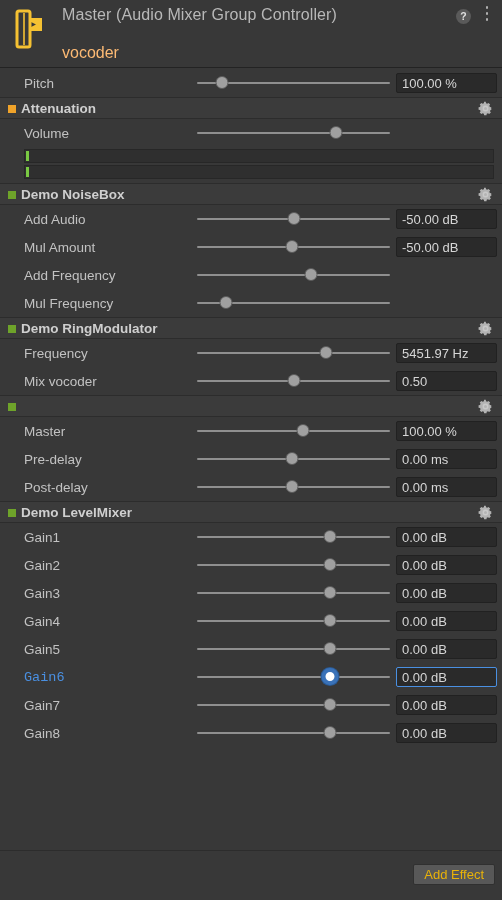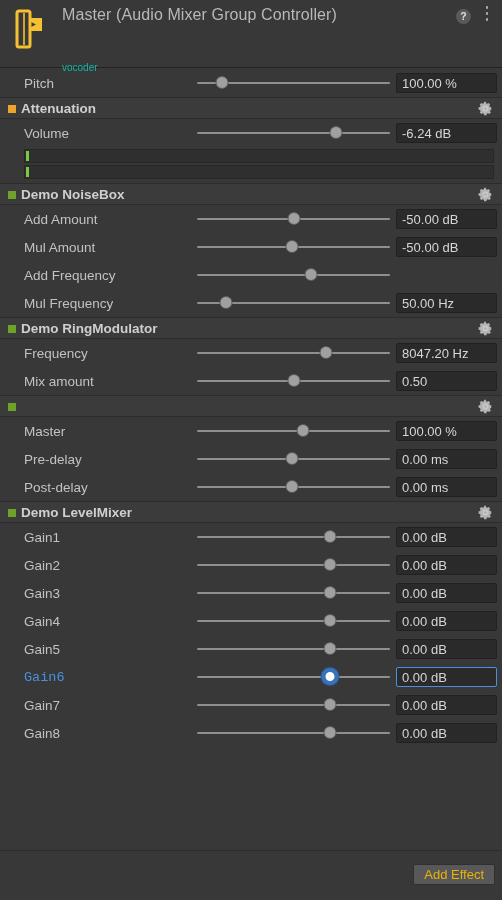--- a/index.html
+++ b/index.html
@@ -20,22 +20,22 @@
   }
   .hdr-icon{
     position:absolute;left:14px;top:9px;width:34px;height:40px;
   }
   .hdr-title{
     position:absolute;left:62px;top:6px;
     font-size:16px;color:#b8b8b8;letter-spacing:0.1px;
     white-space:nowrap;
   }
   .hdr-sub{
-    position:absolute;left:62px;top:62px;
-    font-size:10px;color:#14b8a6;white-space:nowrap;
+    position:absolute;left:62px;top:44px;
+    font-size:16px;color:#fdba74;white-space:nowrap;
   }
   .hdr-help{
     position:absolute;right:30px;top:8px;width:17px;height:17px;cursor:pointer;
   }
   .hdr-menu{
     position:absolute;right:8px;top:6px;width:14px;height:20px;cursor:pointer;
   }
   .hdr-menu i{
     display:block;width:2.5px;height:2.5px;border-radius:50%;
     background:#b0b0b0;margin:0 auto 3.5px auto;
@@ -168,41 +168,40 @@
             <path fill="#c9c9c9" d="M13.3 8.7l-.02-2.4-1.5-.25a4.6 4.6 0 00-.5-1.2l.88-1.24-1.7-1.7-1.24.88a4.6 4.6 0 00-1.2-.5L7.77 .8H6.1l-.25 1.5a4.6 4.6 0 00-1.2.5L3.4 1.92l-1.7 1.7.88 1.24a4.6 4.6 0 00-.5 1.2l-1.5.25v2.4l1.5.25c.12.42.29.82.5 1.2l-.88 1.24 1.7 1.7 1.24-.88c.38.21.78.38 1.2.5l.25 1.5h2.4l.25-1.5c.42-.12.82-.29 1.2-.5l1.24.88 1.7-1.7-.88-1.24c.21-.38.38-.78.5-1.2l1.5-.25z" opacity="0.85"></path>
           </svg></span>
       </div>
       <div class="sect-body">
         <div class="prop-row">
           <span class="prop-label">Volume</span>
           <span class="slider">
             <span class="track"></span>
             <span class="knob" style="left:72%"></span>
           </span>
-          <span class="valfield">-6.24 dB</span>
         </div>
         <div class="meter">
           <span class="fill"></span>
         </div>
         <div class="meter">
           <span class="fill"></span>
         </div>
         <div class="meter-pad"></div>
       </div>
       <div class="sect-hdr">
         <span class="sect-swatch" style="background:#6ea32a"></span>
         <span class="sect-name">Demo NoiseBox</span>
         <span class="sect-gear"><svg width="15" height="15" viewBox="0 0 15 15">
             <path fill="#c9c9c9" d="M7.5 4.6a2.9 2.9 0 100 5.8 2.9 2.9 0 000-5.8zm0 4.4a1.5 1.5 0 110-3 1.5 1.5 0 010 3z"></path>
             <path fill="#c9c9c9" d="M13.3 8.7l-.02-2.4-1.5-.25a4.6 4.6 0 00-.5-1.2l.88-1.24-1.7-1.7-1.24.88a4.6 4.6 0 00-1.2-.5L7.77 .8H6.1l-.25 1.5a4.6 4.6 0 00-1.2.5L3.4 1.92l-1.7 1.7.88 1.24a4.6 4.6 0 00-.5 1.2l-1.5.25v2.4l1.5.25c.12.42.29.82.5 1.2l-.88 1.24 1.7 1.7 1.24-.88c.38.21.78.38 1.2.5l.25 1.5h2.4l.25-1.5c.42-.12.82-.29 1.2-.5l1.24.88 1.7-1.7-.88-1.24c.21-.38.38-.78.5-1.2l1.5-.25z" opacity="0.85"></path>
           </svg></span>
       </div>
       <div class="sect-body">
         <div class="prop-row">
-          <span class="prop-label">Add Amount</span>
+          <span class="prop-label">Add Audio</span>
           <span class="slider">
             <span class="track"></span>
             <span class="knob" style="left:50%"></span>
           </span>
           <span class="valfield">-50.00 dB</span>
         </div>
         <div class="prop-row">
           <span class="prop-label">Mul Amount</span>
           <span class="slider">
             <span class="track"></span>
@@ -216,42 +215,41 @@
             <span class="track"></span>
             <span class="knob" style="left:59%"></span>
           </span>
         </div>
         <div class="prop-row">
           <span class="prop-label">Mul Frequency</span>
           <span class="slider">
             <span class="track"></span>
             <span class="knob" style="left:15%"></span>
           </span>
-          <span class="valfield">50.00 Hz</span>
         </div>
       </div>
       <div class="sect-hdr">
         <span class="sect-swatch" style="background:#6ea32a"></span>
         <span class="sect-name">Demo RingModulator</span>
         <span class="sect-gear"><svg width="15" height="15" viewBox="0 0 15 15">
             <path fill="#c9c9c9" d="M7.5 4.6a2.9 2.9 0 100 5.8 2.9 2.9 0 000-5.8zm0 4.4a1.5 1.5 0 110-3 1.5 1.5 0 010 3z"></path>
             <path fill="#c9c9c9" d="M13.3 8.7l-.02-2.4-1.5-.25a4.6 4.6 0 00-.5-1.2l.88-1.24-1.7-1.7-1.24.88a4.6 4.6 0 00-1.2-.5L7.77 .8H6.1l-.25 1.5a4.6 4.6 0 00-1.2.5L3.4 1.92l-1.7 1.7.88 1.24a4.6 4.6 0 00-.5 1.2l-1.5.25v2.4l1.5.25c.12.42.29.82.5 1.2l-.88 1.24 1.7 1.7 1.24-.88c.38.21.78.38 1.2.5l.25 1.5h2.4l.25-1.5c.42-.12.82-.29 1.2-.5l1.24.88 1.7-1.7-.88-1.24c.21-.38.38-.78.5-1.2l1.5-.25z" opacity="0.85"></path>
           </svg></span>
       </div>
       <div class="sect-body">
         <div class="prop-row">
           <span class="prop-label">Frequency</span>
           <span class="slider">
             <span class="track"></span>
             <span class="knob" style="left:67%"></span>
           </span>
-          <span class="valfield">8047.20 Hz</span>
-        </div>
-        <div class="prop-row">
-          <span class="prop-label">Mix amount</span>
+          <span class="valfield">5451.97 Hz</span>
+        </div>
+        <div class="prop-row">
+          <span class="prop-label">Mix vocoder</span>
           <span class="slider">
             <span class="track"></span>
             <span class="knob" style="left:50%"></span>
           </span>
           <span class="valfield">0.50</span>
         </div>
       </div>
       <div class="sect-hdr">
         <span class="sect-swatch" style="background:#6ea32a"></span>
         <span class="sect-gear"><svg width="15" height="15" viewBox="0 0 15 15">

